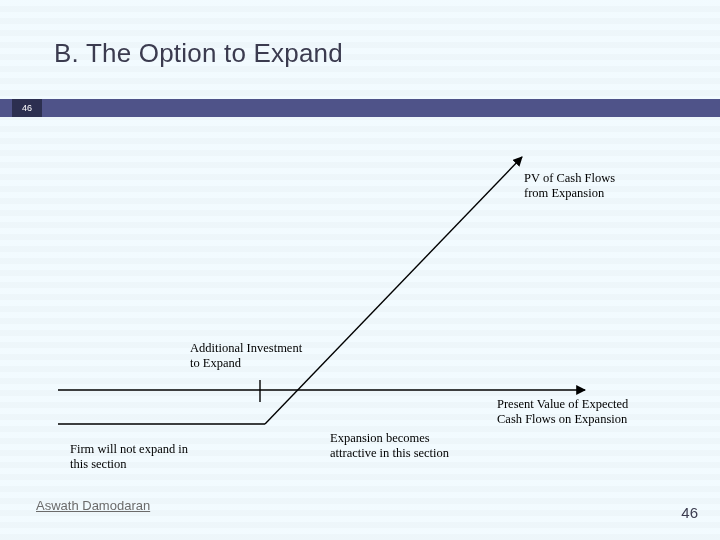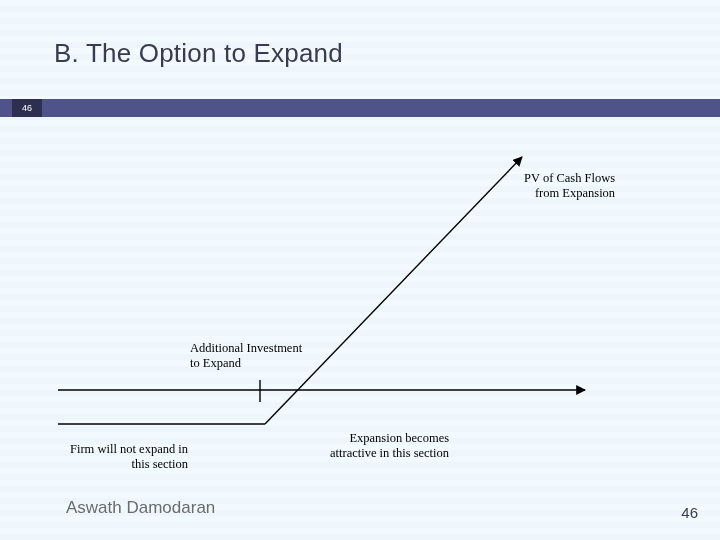--- a/index.html
+++ b/index.html
@@ -74,30 +74,30 @@
     width: 720px;
     height: 380px;
   }
   .lbl {
     position: absolute;
     font-family: "Liberation Serif", serif;
     font-size: 12.5px;
     color: #000000;
     line-height: 15px;
     white-space: pre;
-    text-align: right;
   }
   .lbl.center { text-align: left; }
   .footer-left {
     position: absolute;
-    left: 66px;
+    left: 36px;
     top: 498px;
-    font-size: 17px;
+    font-size: 13px;
     color: #6b6b6b;
     font-family: "Liberation Sans", sans-serif;
+    text-decoration: underline;
   }
   .footer-right {
     position: absolute;
     right: 22px;
     top: 504px;
     font-size: 15px;
     color: #3b3b4f;
     font-family: "Liberation Sans", sans-serif;
   }
 </style>
@@ -136,20 +136,22 @@
         <line x1="265" y1="307" x2="522" y2="40" stroke="#000000" stroke-width="1.4" marker-end="url(#arrowEnd)"></line>
       </g>
     </svg>
 
     <div class="lbl" style="left:524px; top:54px;"><span>PV of Cash Flows
 from Expansion</span></div>
 
     <div class="lbl center" style="left:190px; top:224px; width:150px;"><span>Additional Investment
 to Expand</span></div>
 
+    <div class="lbl" style="left:497px; top:280px;"><span>Present Value of Expected
+Cash Flows on Expansion</span></div>
 
     <div class="lbl" style="left:330px; top:314px;"><span>Expansion becomes
 attractive in this section</span></div>
 
     <div class="lbl" style="left:70px; top:325px;"><span>Firm will not expand in
 this section</span></div>
   </div>
 
   <div class="footer-left">Aswath Damodaran</div>
   <div class="footer-right">46</div>

